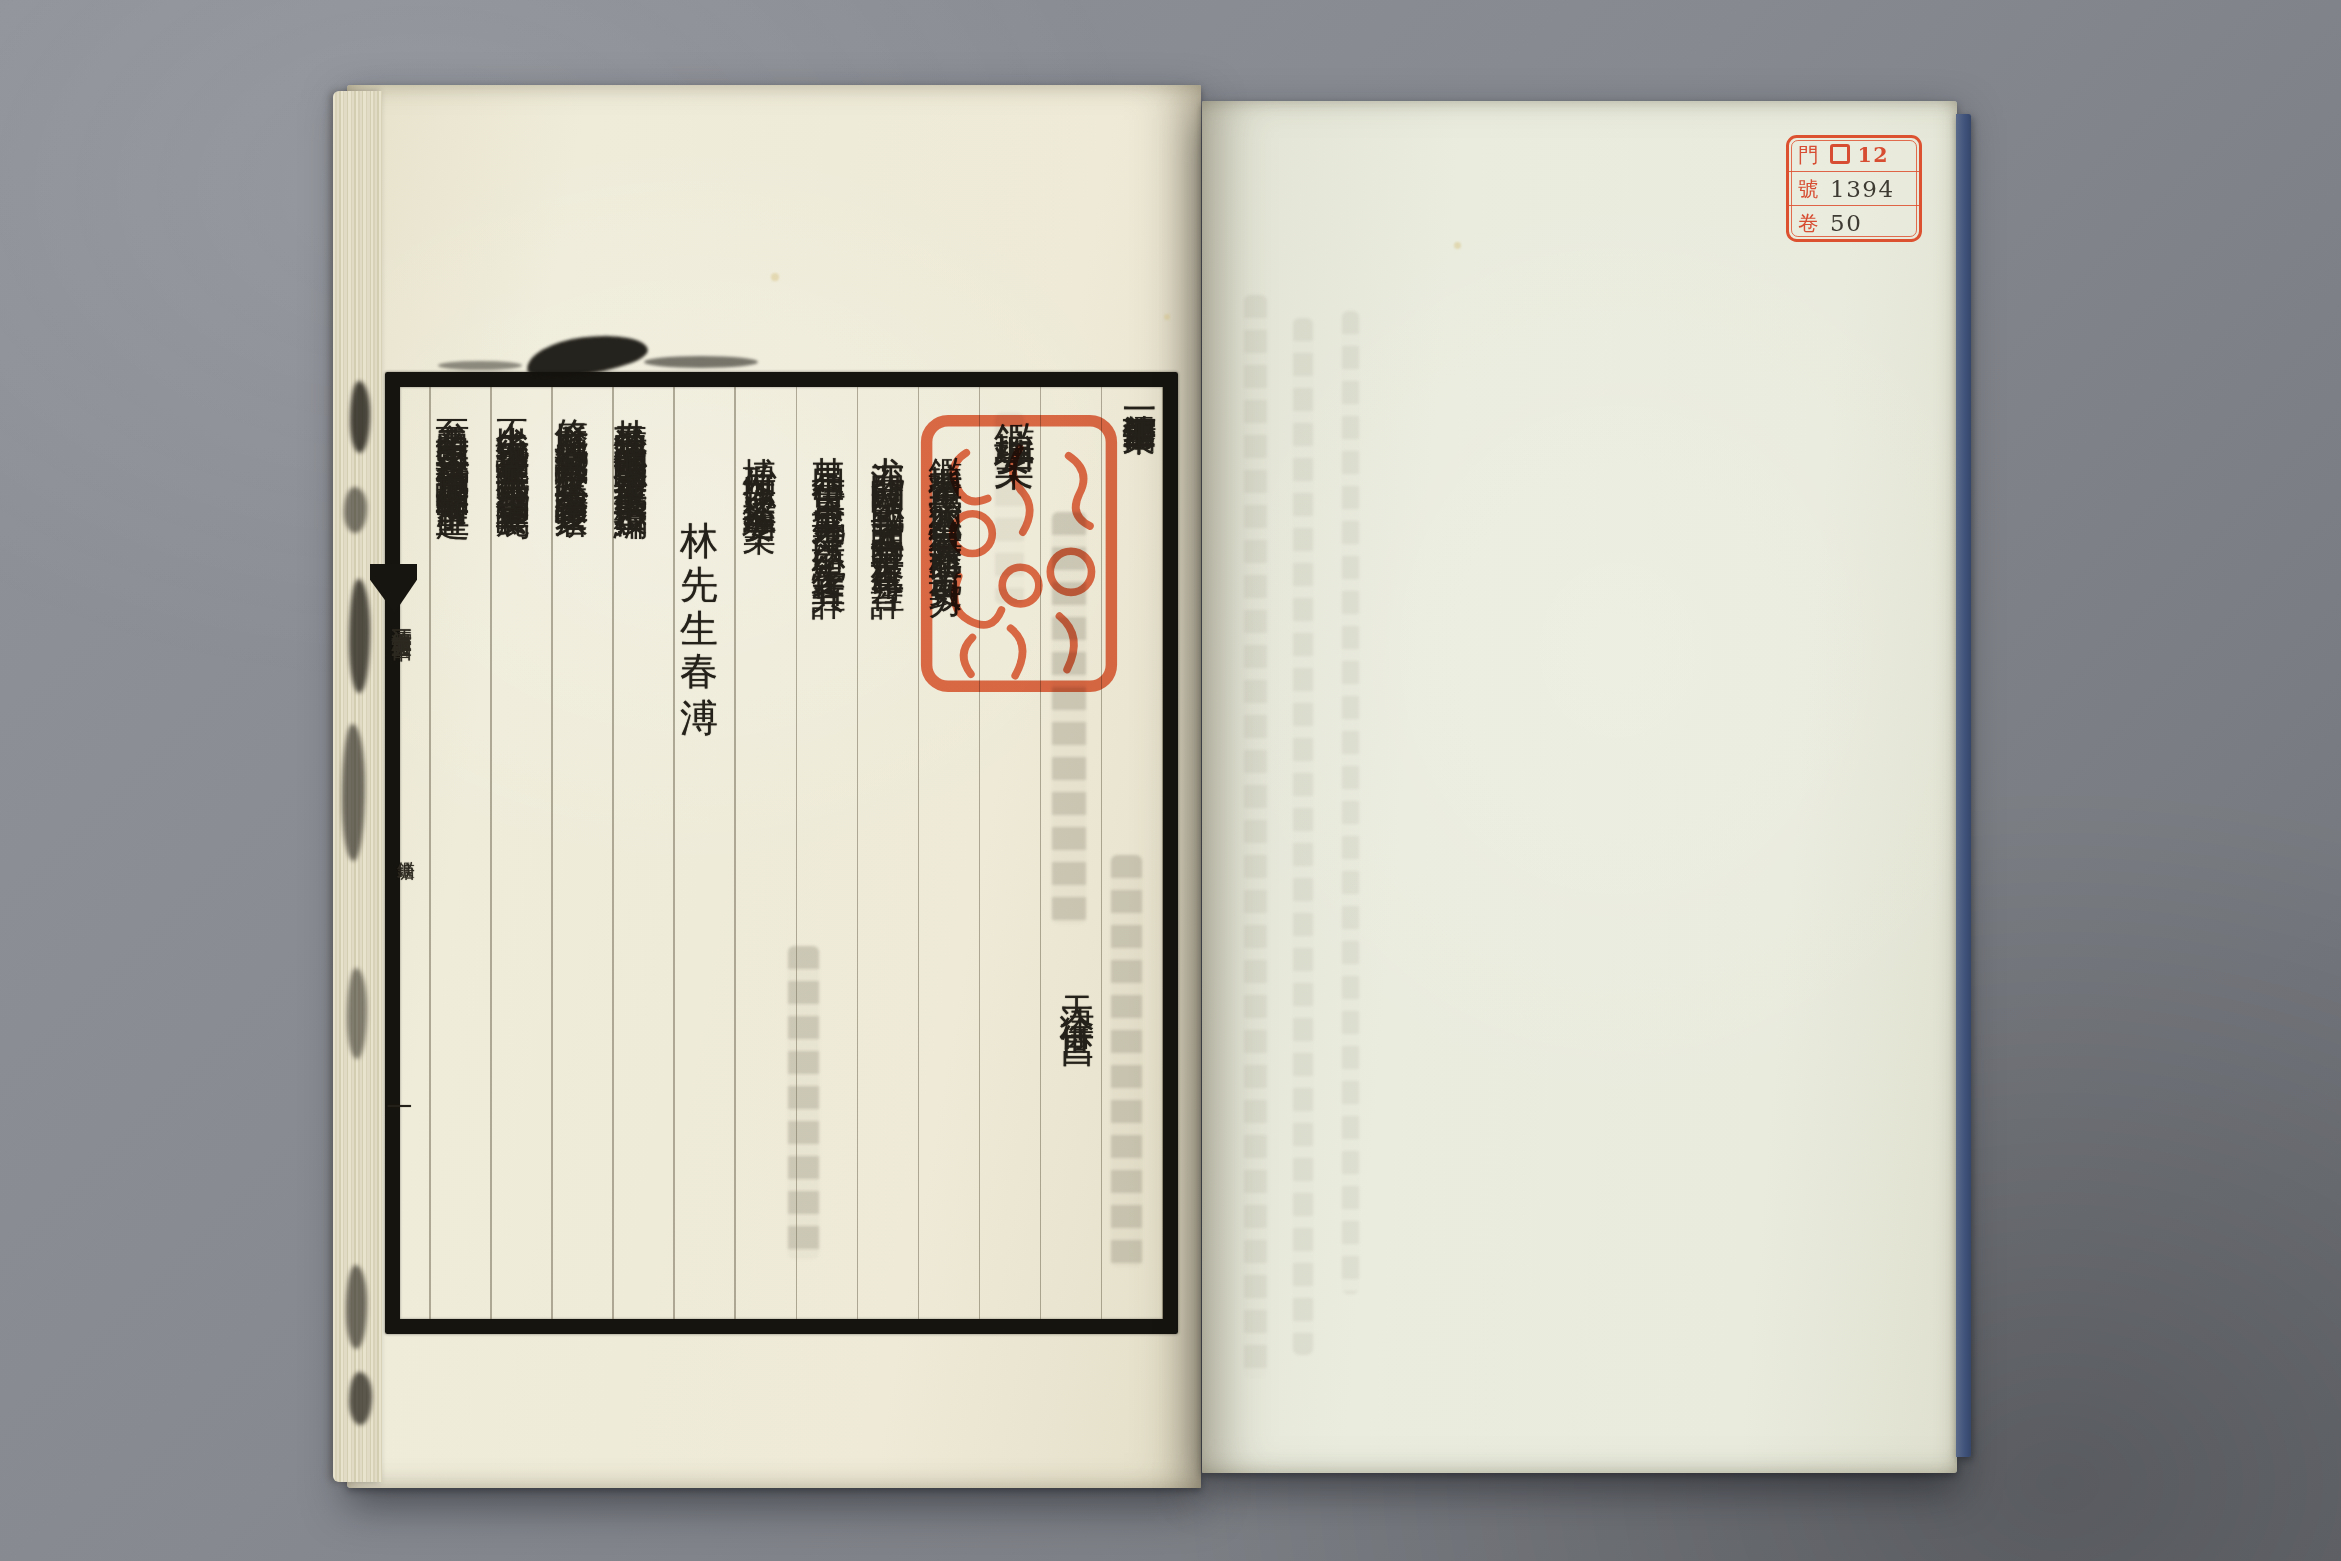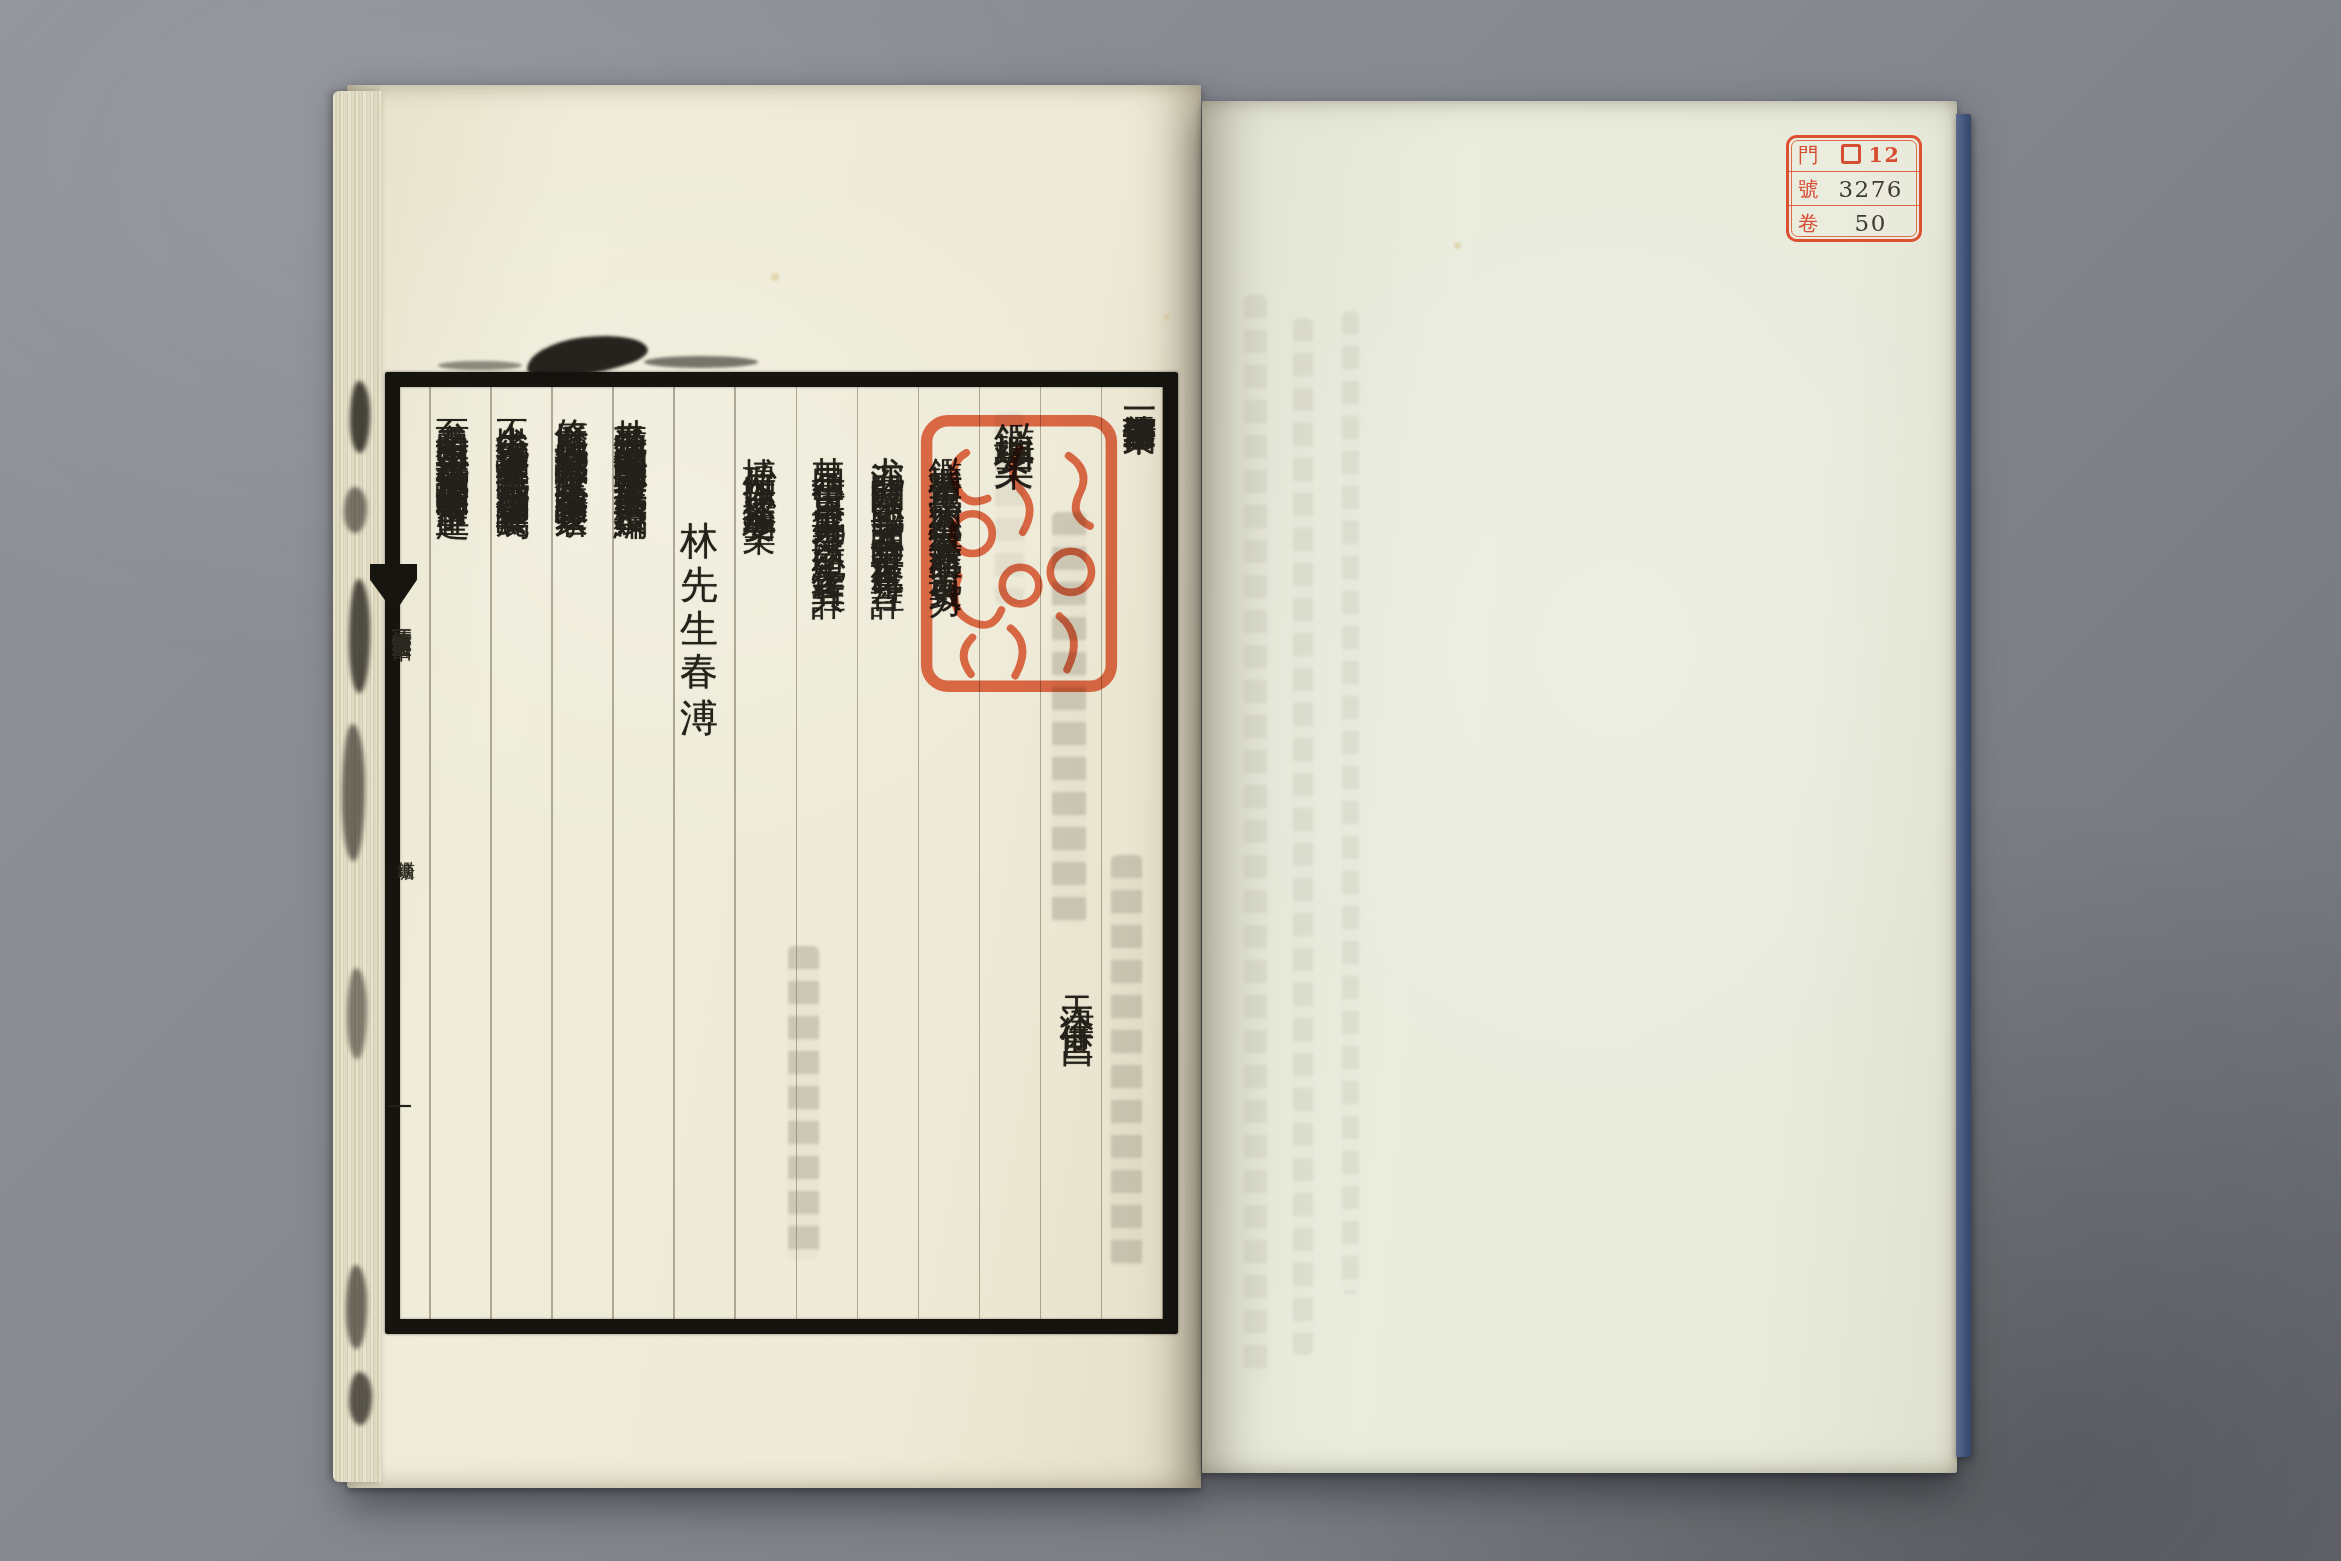--- a/index.html
+++ b/index.html
@@ -96,21 +96,21 @@
   
   #label{
     position:absolute;left:584px;top:34px;width:136px;height:107px;box-sizing:border-box;
     border:3px solid #dc4a28;border-radius:10.7px;opacity:.95;
     background:rgba(240,238,226,.2);
   }
   #label::before{content:'';position:absolute;inset:2.3px;border:1.1px solid rgba(222,76,44,.85);border-radius:6.9px;pointer-events:none;}
   .label-row{display:flex;align-items:center;height:34px;box-sizing:border-box;border-bottom:1.2px solid rgba(222,76,44,.9);padding:0 7.6px 0 9.1px;}
   .label-row:last-child{border-bottom:none;}
   .label-key{color:#d6452a;font-size:20.6px;width:32px;flex:0 0 auto;}
-  .label-val{flex:1;text-align:center;font-family:"DejaVu Serif",serif;font-size:23px;color:#35322b;letter-spacing:1.5px;}
+  .label-val{flex:1;font-family:"DejaVu Serif",serif;font-size:23px;color:#35322b;letter-spacing:1.5px;}
   .label-row.first .label-val{color:#d6452a;font-weight:bold;font-size:20.6px;}
   .box-glyph{display:inline-block;width:13.7px;height:13.7px;border:3.8px solid #d6452a;border-radius:3px;margin-right:7.6px;vertical-align:-2.3px;}
 </style>
 </head>
 <body>
 
 <div id="left-page" class="page">
 
   <div class="edge-stack">
     <div class="smudge" style="left:17px;top:290px;width:20px;height:72px;opacity:.8;"></div>
@@ -174,21 +174,21 @@
 
 <div id="right-page" class="page">
 
   <div id="label">
     <div class="label-row first">
       <span class="label-key">門</span>
       <span class="label-val"><span class="box-glyph"></span><span>12</span></span>
     </div>
     <div class="label-row">
       <span class="label-key">號</span>
-      <span class="label-val">3276</span>
+      <span class="label-val">1394</span>
     </div>
     <div class="label-row">
       <span class="label-key">卷</span>
       <span class="label-val">50</span>
     </div>
   </div>
 
   <div class="ghost weak" style="left:42px;top:194px;width:23px;height:1083px;"></div>
   <div class="ghost weak" style="left:91px;top:217px;width:20px;height:1037px;"></div>
   <div class="ghost weak" style="left:140px;top:210px;width:17px;height:983px;"></div>

